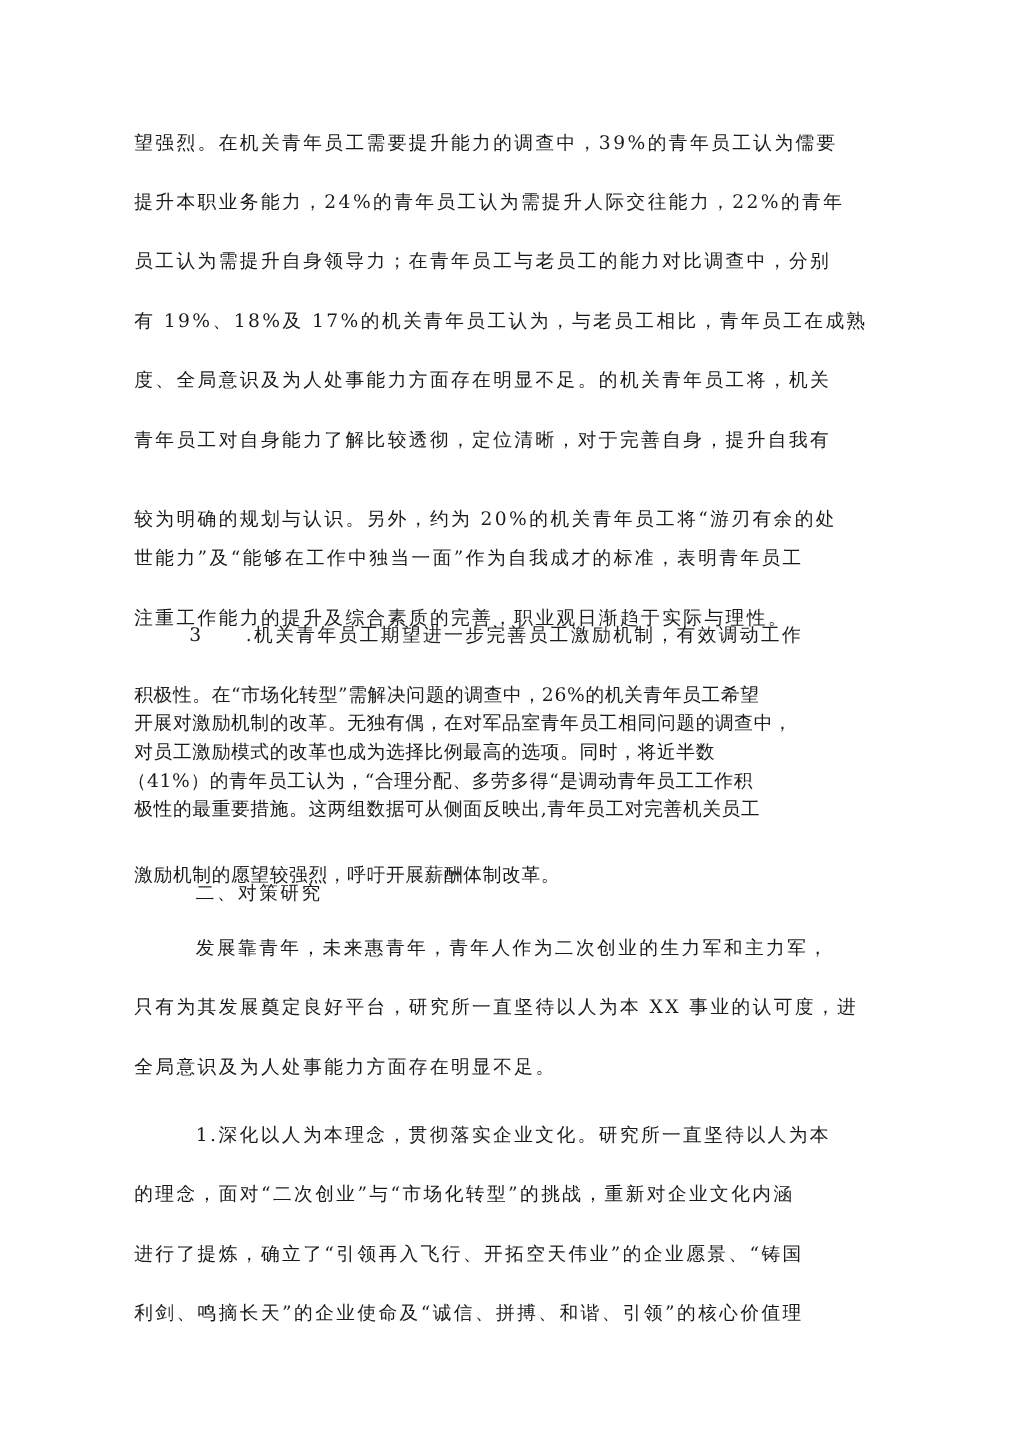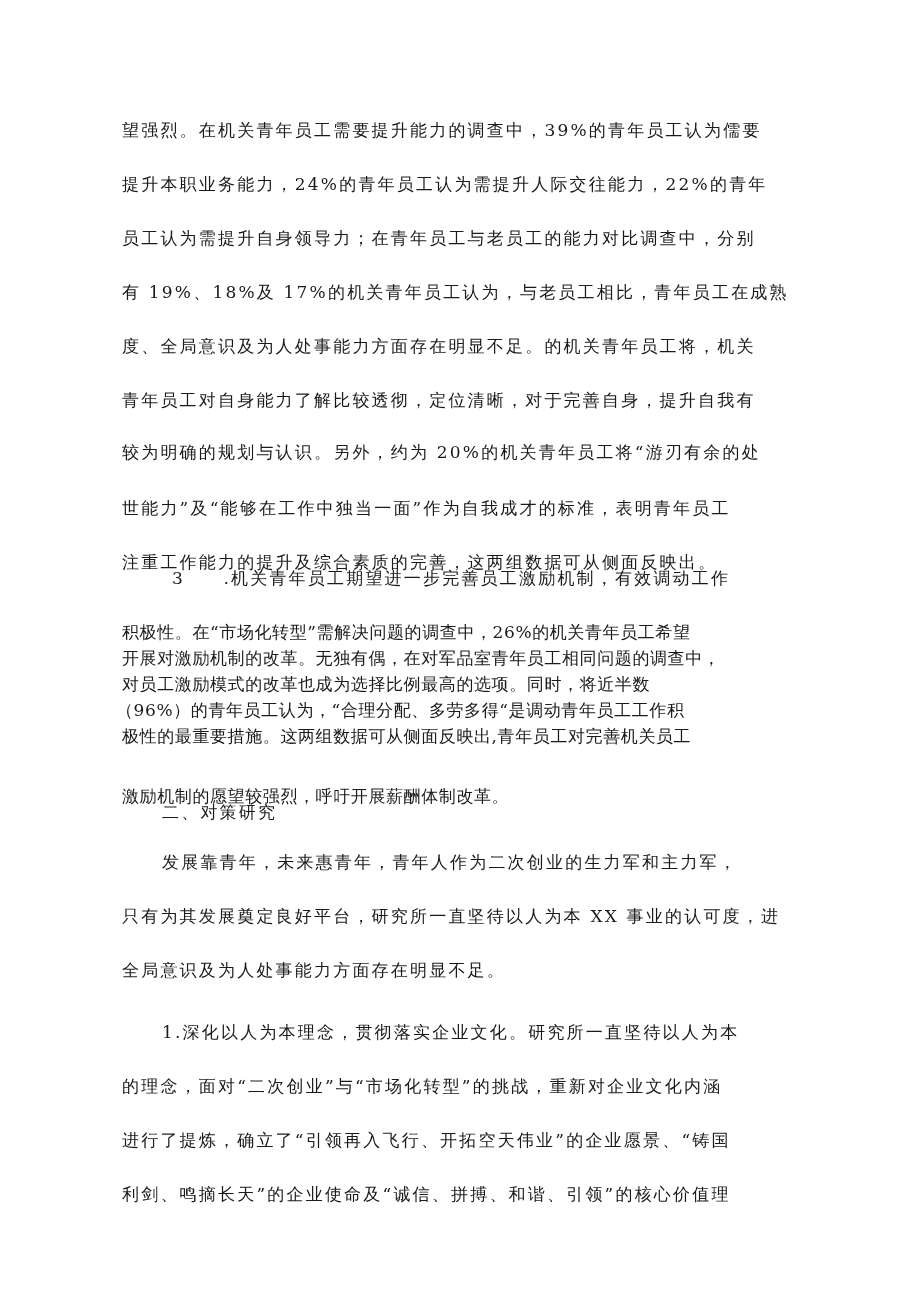--- a/index.html
+++ b/index.html
@@ -1,40 +1,40 @@
 <!DOCTYPE html>
 <html><head>
 <meta charset="utf-8">
 <style>
   html, body { margin: 0; padding: 0; background: #ffffff; }
   body { width: 920px; height: 1301px; position: relative; overflow: hidden;
          font-family: "DejaVu Serif", "Liberation Serif", serif; color: #1a1a1a; }
   .line { position: absolute; left: 122px; font-size: 17px; white-space: nowrap; letter-spacing: 2.2px; line-height: 24px; }
   .tight { letter-spacing: 0.6px; text-align: right; }
-  .indent { left: 162px; }
+  .indent { left: 178px; }
 </style>
 </head>
 <body>
 
 <div>
   <div class="line" style="top:118px">望强烈。在机关青年员工需要提升能力的调查中，39%的青年员工认为儒要</div>
   <div class="line" style="top:172px">提升本职业务能力，24%的青年员工认为需提升人际交往能力，22%的青年</div>
   <div class="line" style="top:226px">员工认为需提升自身领导力；在青年员工与老员工的能力对比调查中，分别</div>
   <div class="line" style="top:280px">有 19%、18%及 17%的机关青年员工认为，与老员工相比，青年员工在成熟</div>
   <div class="line" style="top:334px">度、全局意识及为人处事能力方面存在明显不足。的机关青年员工将，机关</div>
   <div class="line" style="top:388px">青年员工对自身能力了解比较透彻，定位清晰，对于完善自身，提升自我有</div>
-  <div class="line" style="top:440px">较为明确的规划与认识。另外，约为 20%的机关青年员工将“游刃有余的处</div>
+  <div class="line" style="top:460px">较为明确的规划与认识。另外，约为 20%的机关青年员工将“游刃有余的处</div>
   <div class="line" style="top:496px">世能力”及“能够在工作中独当一面”作为自我成才的标准，表明青年员工</div>
-  <div class="line" style="top:550px">注重工作能力的提升及综合素质的完善，这两组数据可从侧面反映出。</div>
+  <div class="line" style="top:550px">注重工作能力的提升及综合素质的完善，职业观日渐趋于实际与理性。</div>
 
   <div class="line" style="top:566px; left:172px">3　　.机关青年员工期望进一步完善员工激励机制，有效调动工作</div>
   <div class="line tight" style="top:620px">积极性。在“市场化转型”需解决问题的调查中，26%的机关青年员工希望</div>
   <div class="line tight" style="top:646px">开展对激励机制的改革。无独有偶，在对军品室青年员工相同问题的调查中，</div>
   <div class="line tight" style="top:672px">对员工激励模式的改革也成为选择比例最高的选项。同时，将近半数</div>
-  <div class="line tight" style="top:698px; left:116px">（96%）的青年员工认为，“合理分配、多劳多得“是调动青年员工工作积</div>
+  <div class="line tight" style="top:698px; left:116px">（41%）的青年员工认为，“合理分配、多劳多得“是调动青年员工工作积</div>
   <div class="line tight" style="top:724px">极性的最重要措施。这两组数据可从侧面反映出,青年员工对完善机关员工</div>
   <div class="line tight" style="top:784px">激励机制的愿望较强烈，呼吁开展薪酬体制改革。</div>
 
   <div class="line indent" style="top:800px">二、对策研究</div>
   <div class="line indent" style="top:850px">发展靠青年，未来惠青年，青年人作为二次创业的生力军和主力军，</div>
   <div class="line" style="top:904px">只有为其发展奠定良好平台，研究所一直坚待以人为本 XX 事业的认可度，进</div>
   <div class="line" style="top:958px">全局意识及为人处事能力方面存在明显不足。</div>
 
   <div class="line indent" style="top:1020px">1.深化以人为本理念，贯彻落实企业文化。研究所一直坚待以人为本</div>
   <div class="line" style="top:1074px">的理念，面对“二次创业”与“市场化转型”的挑战，重新对企业文化内涵</div>

